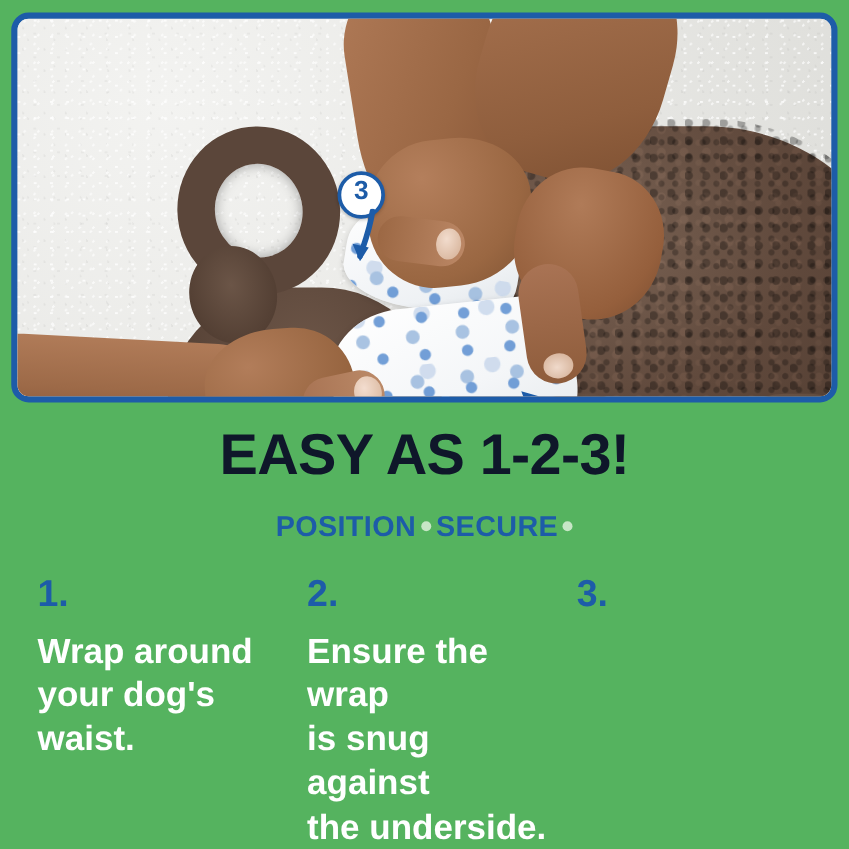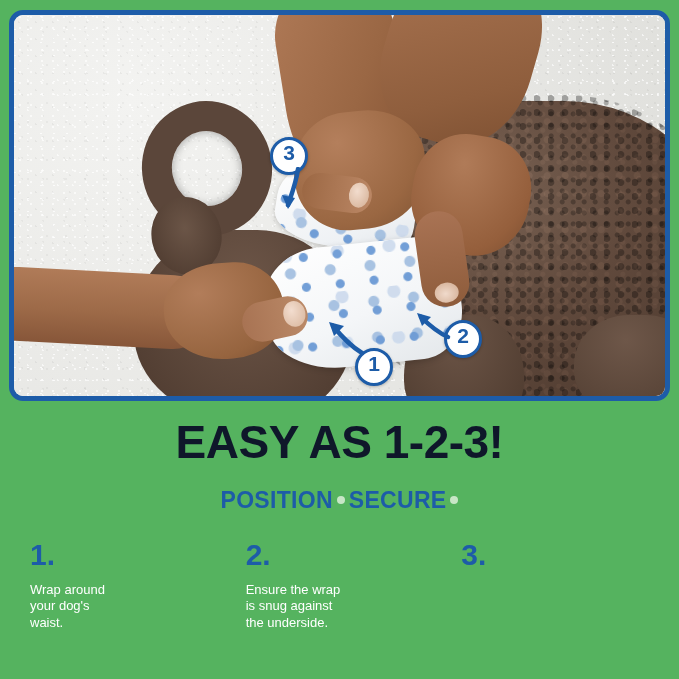--- a/index.html
+++ b/index.html
@@ -363,22 +363,22 @@
   }
   .step-num {
     color: #1d5ca8;
     font-size: 30px;
     font-weight: 700;
     line-height: 1;
     margin-bottom: 12px;
   }
   .step-text {
     color: #ffffff;
-    font-size: 13px;
-    font-weight: 400;
+    font-size: 28px;
+    font-weight: 700;
     line-height: 1.26;
     white-space: pre-line;
   }
 </style>
 </head>
 <body>
 
 <div class="infographic">
 
   <div class="photo-panel">

